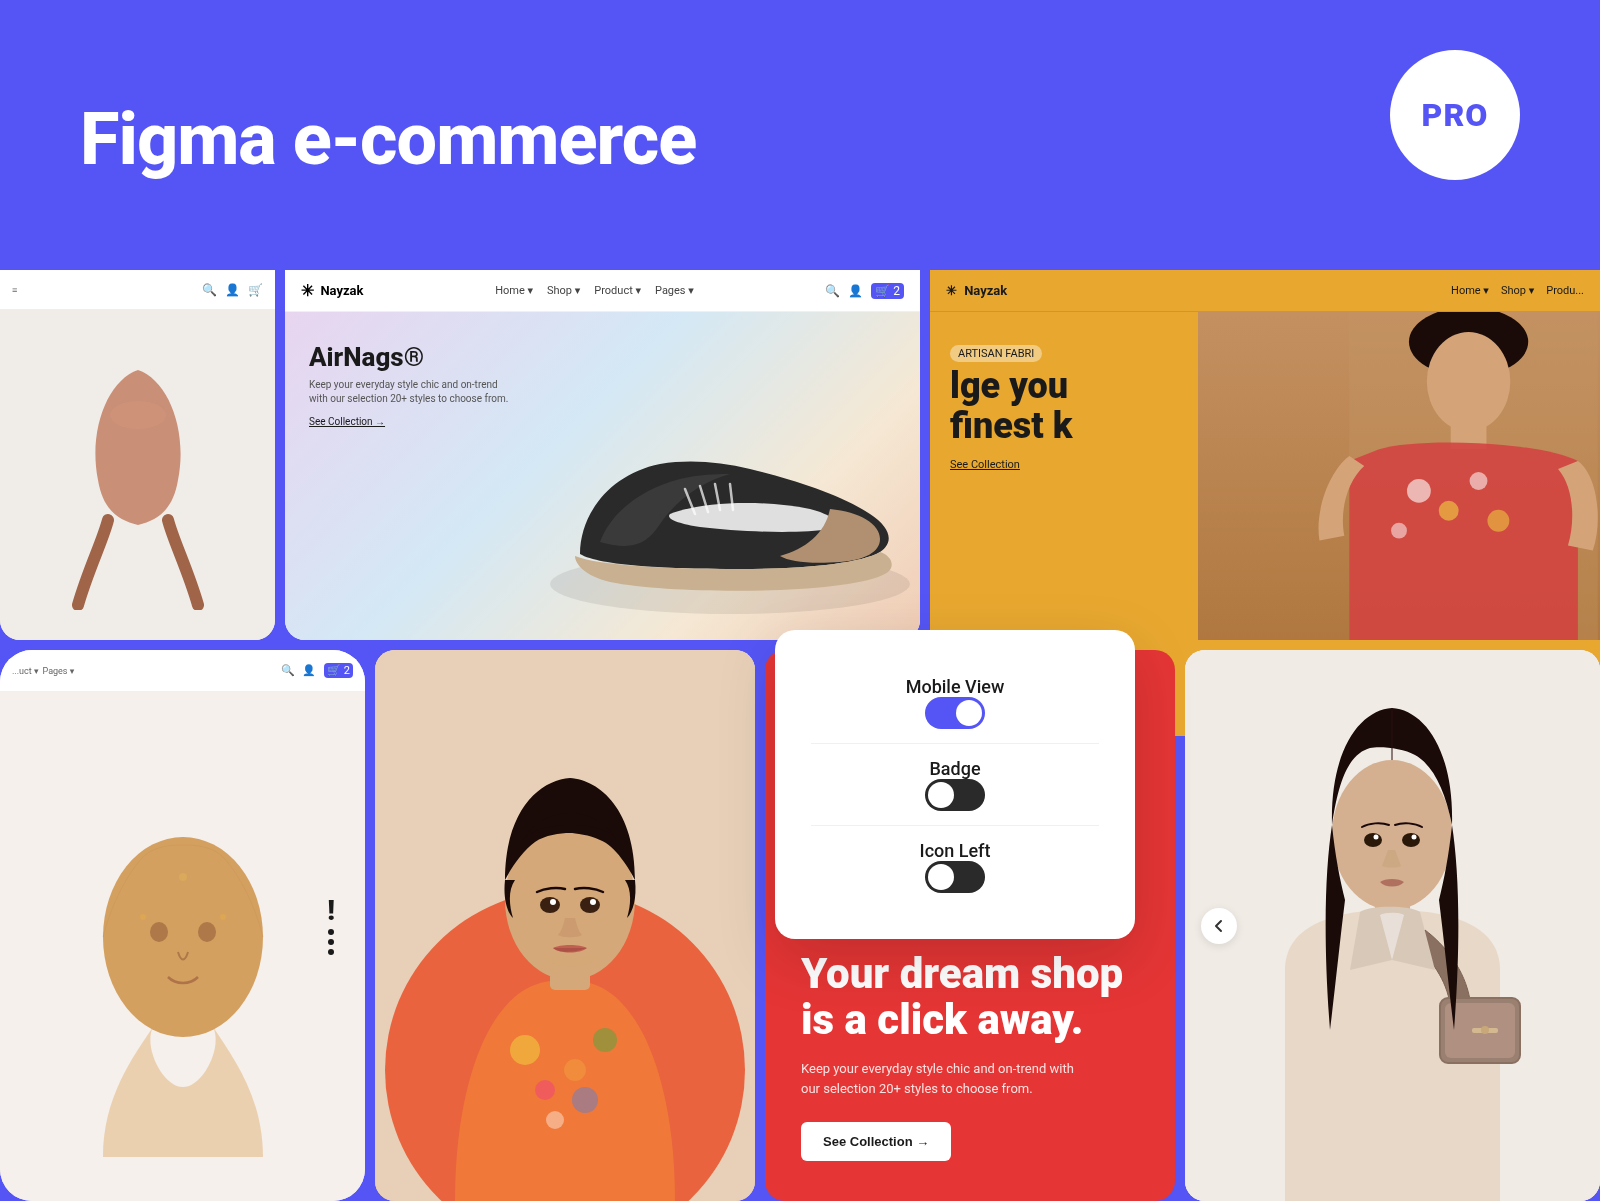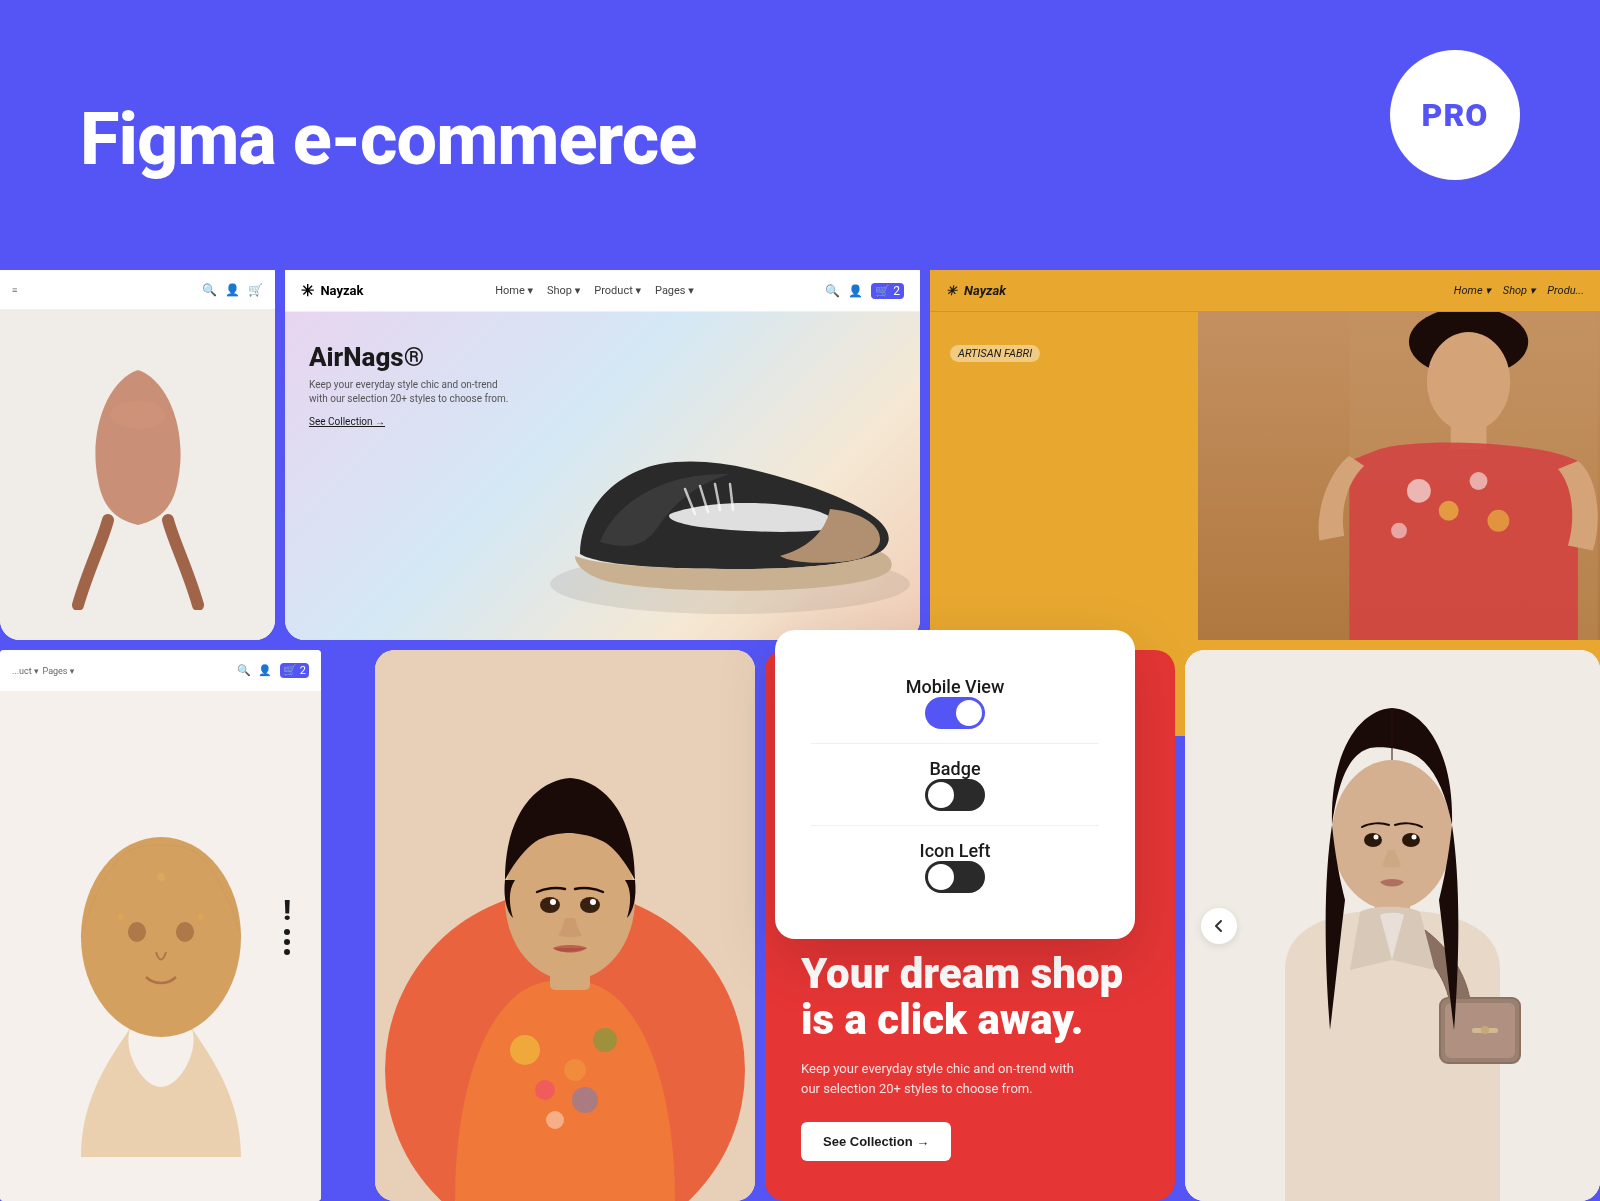--- a/index.html
+++ b/index.html
@@ -124,31 +124,30 @@
 
     
     .card-3 {
       left: 930px;
       top: 0;
       width: 670px;
       height: 466px;
       background: #e8a830;
       border-radius: 0 0 20px 20px;
       overflow: hidden;
-      font-style: italic;
     }
 
     
     .card-4 {
       left: 0;
       top: 380px;
-      width: 321px;
+      width: 365px;
       height: 551px;
       background: #f8f5f2;
-      border-radius: 4px;
+      border-radius: 32px;
     }
 
     
     .card-5 {
       left: 375px;
       top: 380px;
       width: 380px;
       height: 551px;
       background: #e8d5c0;
       border-radius: 20px;
@@ -577,20 +576,27 @@
       <div style="display:flex;gap:12px;font-size:11px;color:#1a1a1a;">
         <span>Home ▾</span>
         <span>Shop ▾</span>
         <span>Produ...</span>
       </div>
     </div>
     <div class="artisan-hero">
       <div style="position:absolute;left:20px;top:30px;z-index:3;">
         <span style="font-size:11px;color:#1a1a1a;background:rgba(255,255,255,0.4);padding:2px 8px;border-radius:10px;">ARTISAN FABRI</span>
       </div>
+      <div style="position:absolute;left:20px;top:55px;z-index:3;">
+        <div style="font-size:36px;font-weight:900;color:#1a1a1a;line-height:1.1;">
+          <span>lge you</span><br>
+          <span>finest k</span>
+        </div>
+        <span style="font-size:11px;color:#1a1a1a;text-decoration:underline;margin-top:12px;display:block;">See Collection</span>
+      </div>
 
       <div style="position:absolute;right:0;top:0;width:60%;height:100%;background:linear-gradient(180deg,#c49060 0%,#b07840 100%);overflow:hidden;">
         
         <svg width="100%" height="100%" viewBox="0 0 400 330" xmlns="http://www.w3.org/2000/svg">
 
           <rect x="150" y="0" width="250" height="330" fill="#c49868" opacity="0.3"></rect>
 
           <ellipse cx="270" cy="30" rx="60" ry="35" fill="#1a0a08"></ellipse>
 
           <ellipse cx="270" cy="70" rx="42" ry="50" fill="#d4a478"></ellipse>

